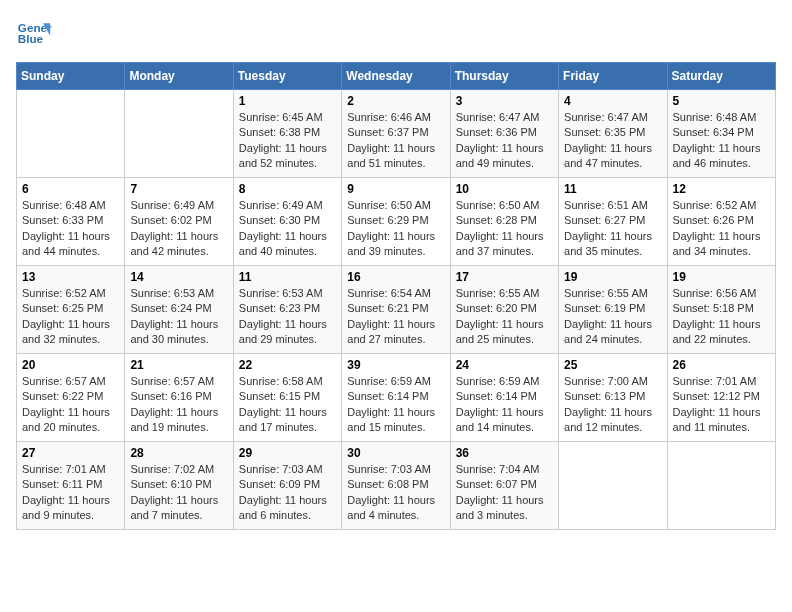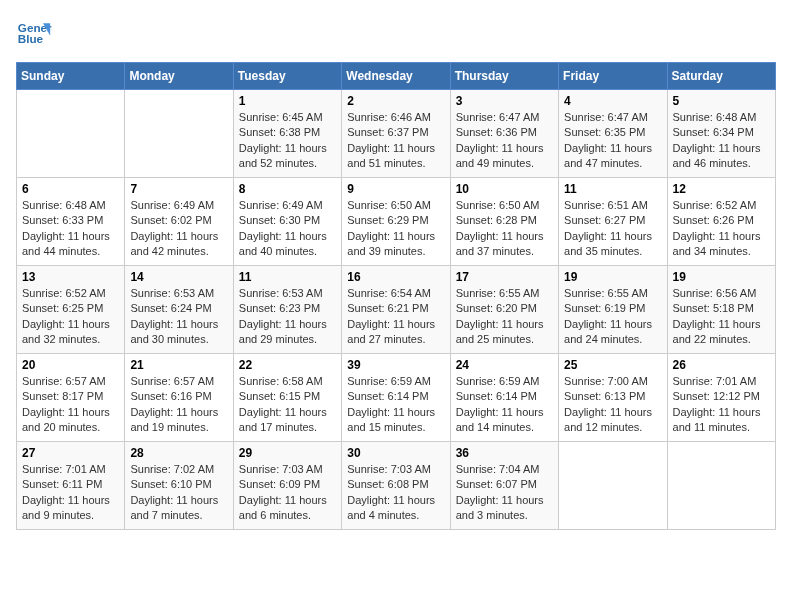--- a/index.html
+++ b/index.html
@@ -232,21 +232,21 @@
           <span class="day-num">19</span>
           <div class="day-detail">Sunrise: 6:56 AM
 Sunset: 5:18 PM
 Daylight: 11 hours and 22 minutes.</div>
         </td>
       </tr>
       <tr>
         <td>
           <span class="day-num">20</span>
           <div class="day-detail">Sunrise: 6:57 AM
-Sunset: 8:17 PM
+Sunset: 6:22 PM
 Daylight: 11 hours and 20 minutes.</div>
         </td>
         <td>
           <span class="day-num">21</span>
           <div class="day-detail">Sunrise: 6:57 AM
 Sunset: 6:16 PM
 Daylight: 11 hours and 19 minutes.</div>
         </td>
         <td>
           <span class="day-num">22</span>

